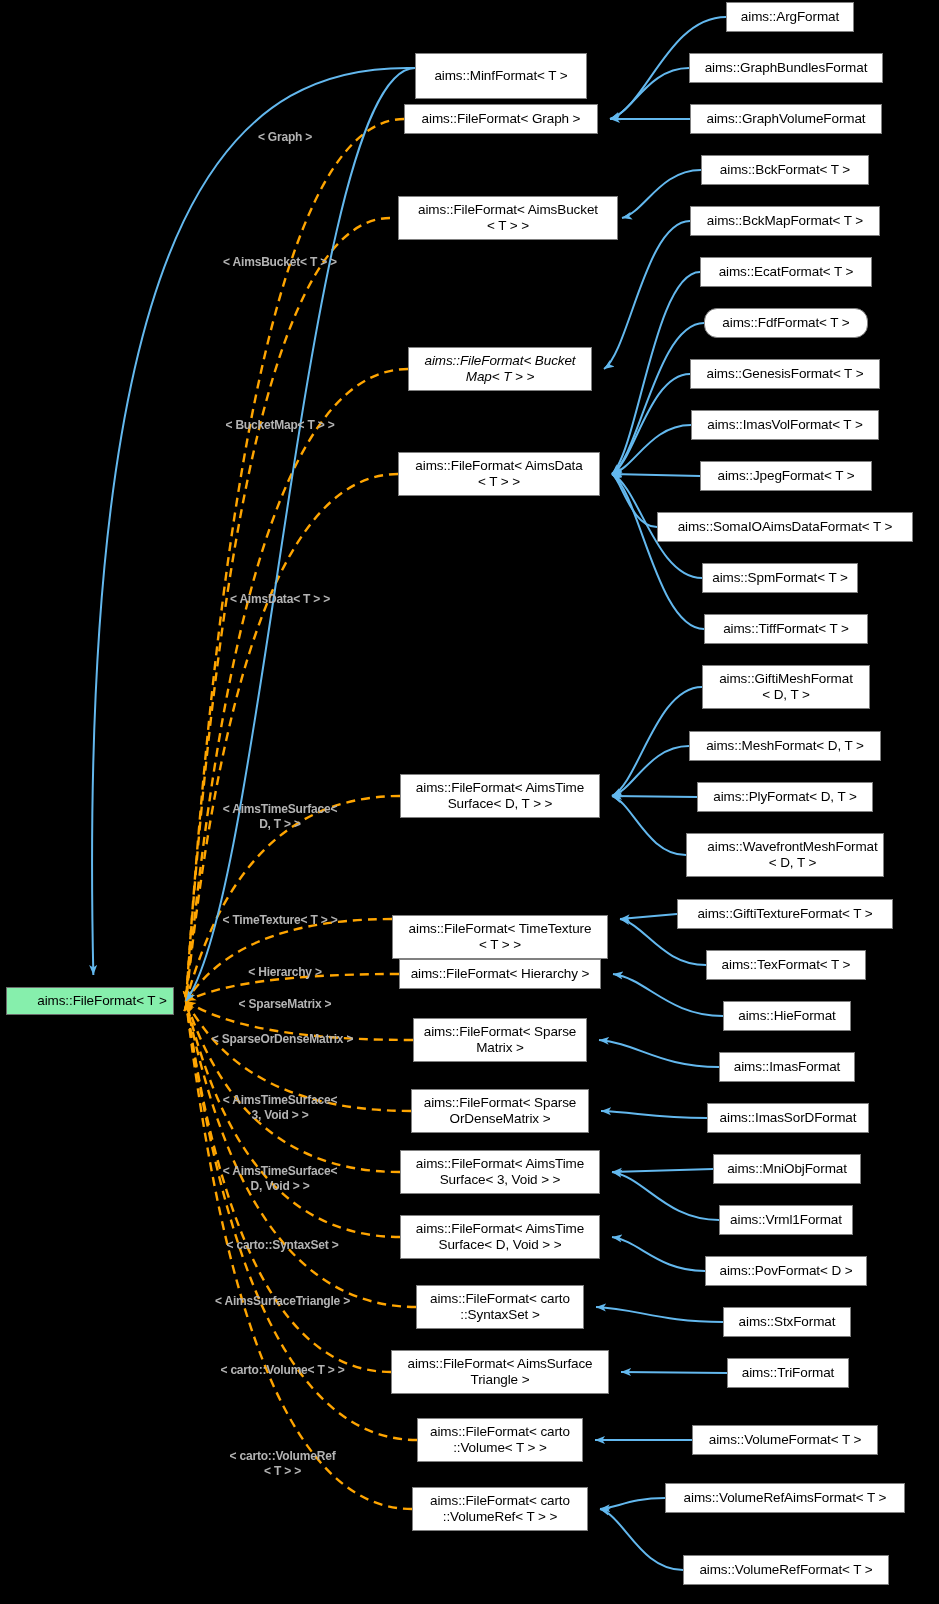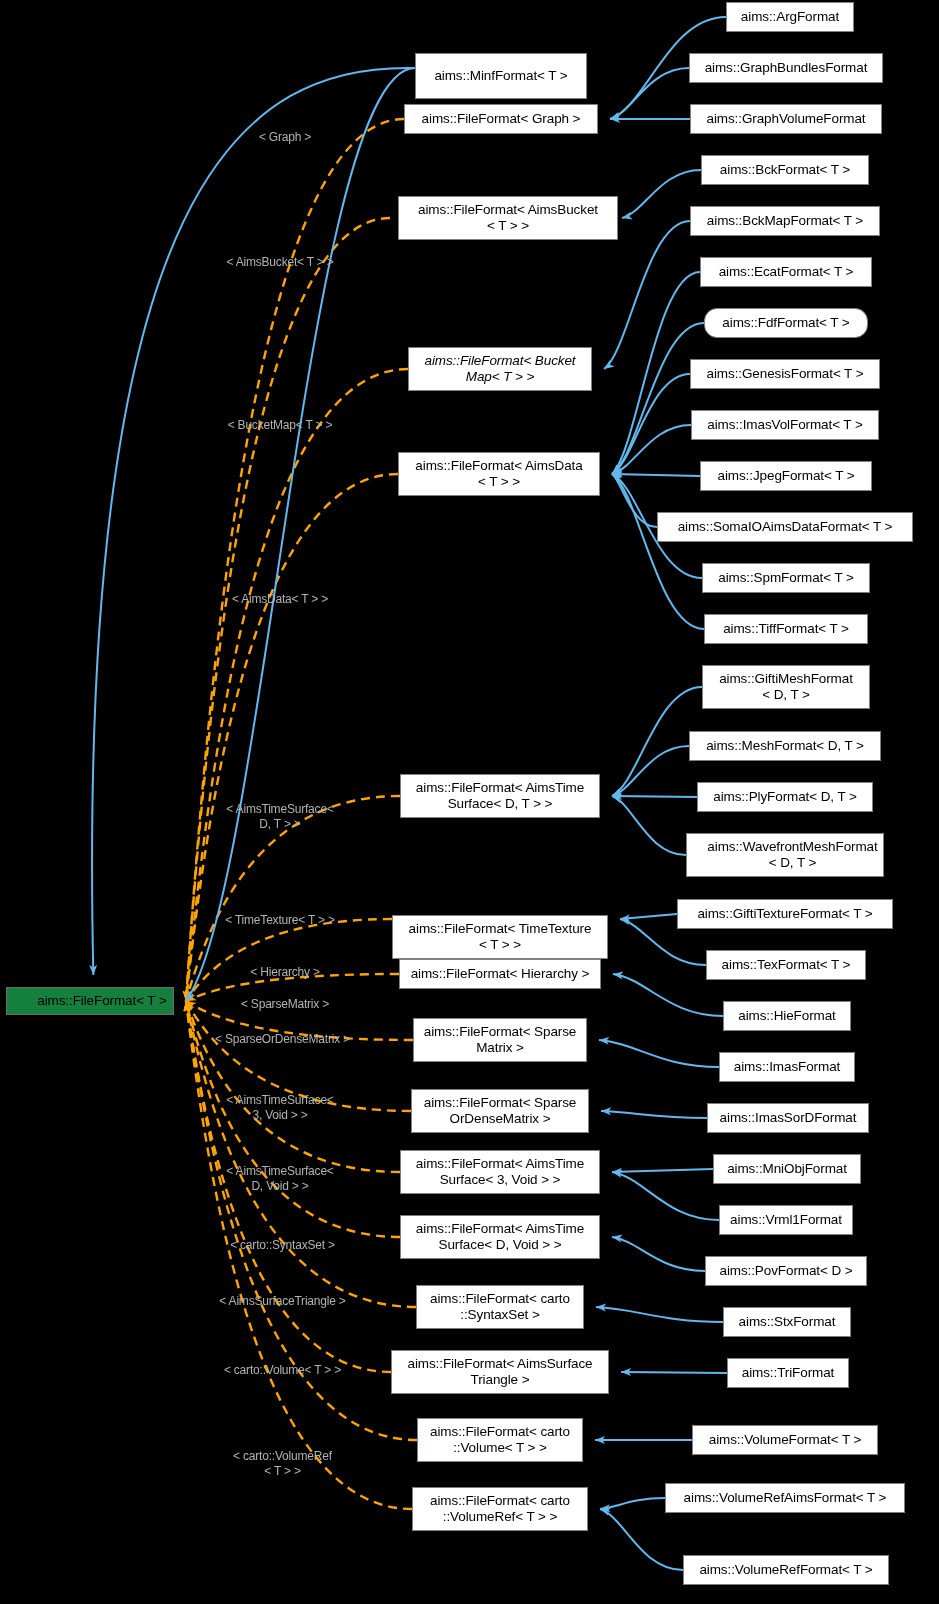--- a/index.html
+++ b/index.html
@@ -31,32 +31,32 @@
     font-size: 13.5px;
     line-height: 16px;
     display: flex;
     align-items: center;
     justify-content: center;
     text-align: center;
     white-space: pre-line;
     letter-spacing: -0.1px;
   }
   .node.root {
-    background: #15803d;
+    background: #86efac;
     border: 1px solid #6b6b6b;
     padding-left: 24px;
   }
   .edge-label {
     position: absolute;
     color: #b3b3b3;
     font-size: 12px;
     line-height: 15px;
     text-align: center;
     white-space: pre-line;
-    font-weight: normal;
+    font-weight: bold;
     letter-spacing: -0.2px;
   }
 </style>
 </head>
 <body>
 
 <div id="canvas">
   <svg id="edges" viewBox="0 0 939 1604">
     <defs>
       <marker id="arrow-blue" markerWidth="11" markerHeight="9" refX="10" refY="4.5" orient="auto" markerUnits="userSpaceOnUse">
@@ -132,21 +132,21 @@
       <div class="node" style="left: 408px; top: 347px; width: 184px; height: 44px; font-style: italic;">aims::FileFormat&lt; Bucket
 Map&lt; T &gt; &gt;</div>
       <div class="node" style="left: 700px; top: 257px; width: 172px; height: 30px;">aims::EcatFormat&lt; T &gt;</div>
       <div class="node" style="left: 704px; top: 308px; width: 164px; height: 30px; border-radius: 13px;">aims::FdfFormat&lt; T &gt;</div>
       <div class="node" style="left: 690px; top: 359px; width: 190px; height: 30px;">aims::GenesisFormat&lt; T &gt;</div>
       <div class="node" style="left: 691px; top: 410px; width: 188px; height: 30px;">aims::ImasVolFormat&lt; T &gt;</div>
       <div class="node" style="left: 398px; top: 452px; width: 202px; height: 44px;">aims::FileFormat&lt; AimsData
 &lt; T &gt; &gt;</div>
       <div class="node" style="left: 700px; top: 461px; width: 172px; height: 30px;">aims::JpegFormat&lt; T &gt;</div>
       <div class="node" style="left: 657px; top: 512px; width: 256px; height: 30px;">aims::SomaIOAimsDataFormat&lt; T &gt;</div>
-      <div class="node" style="left: 702px; top: 563px; width: 168px; height: 30px;">aims::SpmFormat&lt; T &gt;</div>
+      <div class="node" style="left: 702px; top: 563px; width: 156px; height: 30px;">aims::SpmFormat&lt; T &gt;</div>
       <div class="node" style="left: 704px; top: 614px; width: 164px; height: 30px;">aims::TiffFormat&lt; T &gt;</div>
       <div class="node" style="left: 400px; top: 774px; width: 200px; height: 44px;">aims::FileFormat&lt; AimsTime
 Surface&lt; D, T &gt; &gt;</div>
       <div class="node" style="left: 702px; top: 665px; width: 168px; height: 44px;">aims::GiftiMeshFormat
 &lt; D, T &gt;</div>
       <div class="node" style="left: 689px; top: 731px; width: 192px; height: 30px;">aims::MeshFormat&lt; D, T &gt;</div>
       <div class="node" style="left: 697px; top: 782px; width: 176px; height: 30px;">aims::PlyFormat&lt; D, T &gt;</div>
       <div class="node" style="left: 686px; top: 833px; width: 198px; height: 44px; padding-left: 15px;">aims::WavefrontMeshFormat
 &lt; D, T &gt;</div>
       <div class="node" style="left: 392px; top: 897px; width: 216px; height: 44px; margin-top: 18px;">aims::FileFormat&lt; TimeTexture

